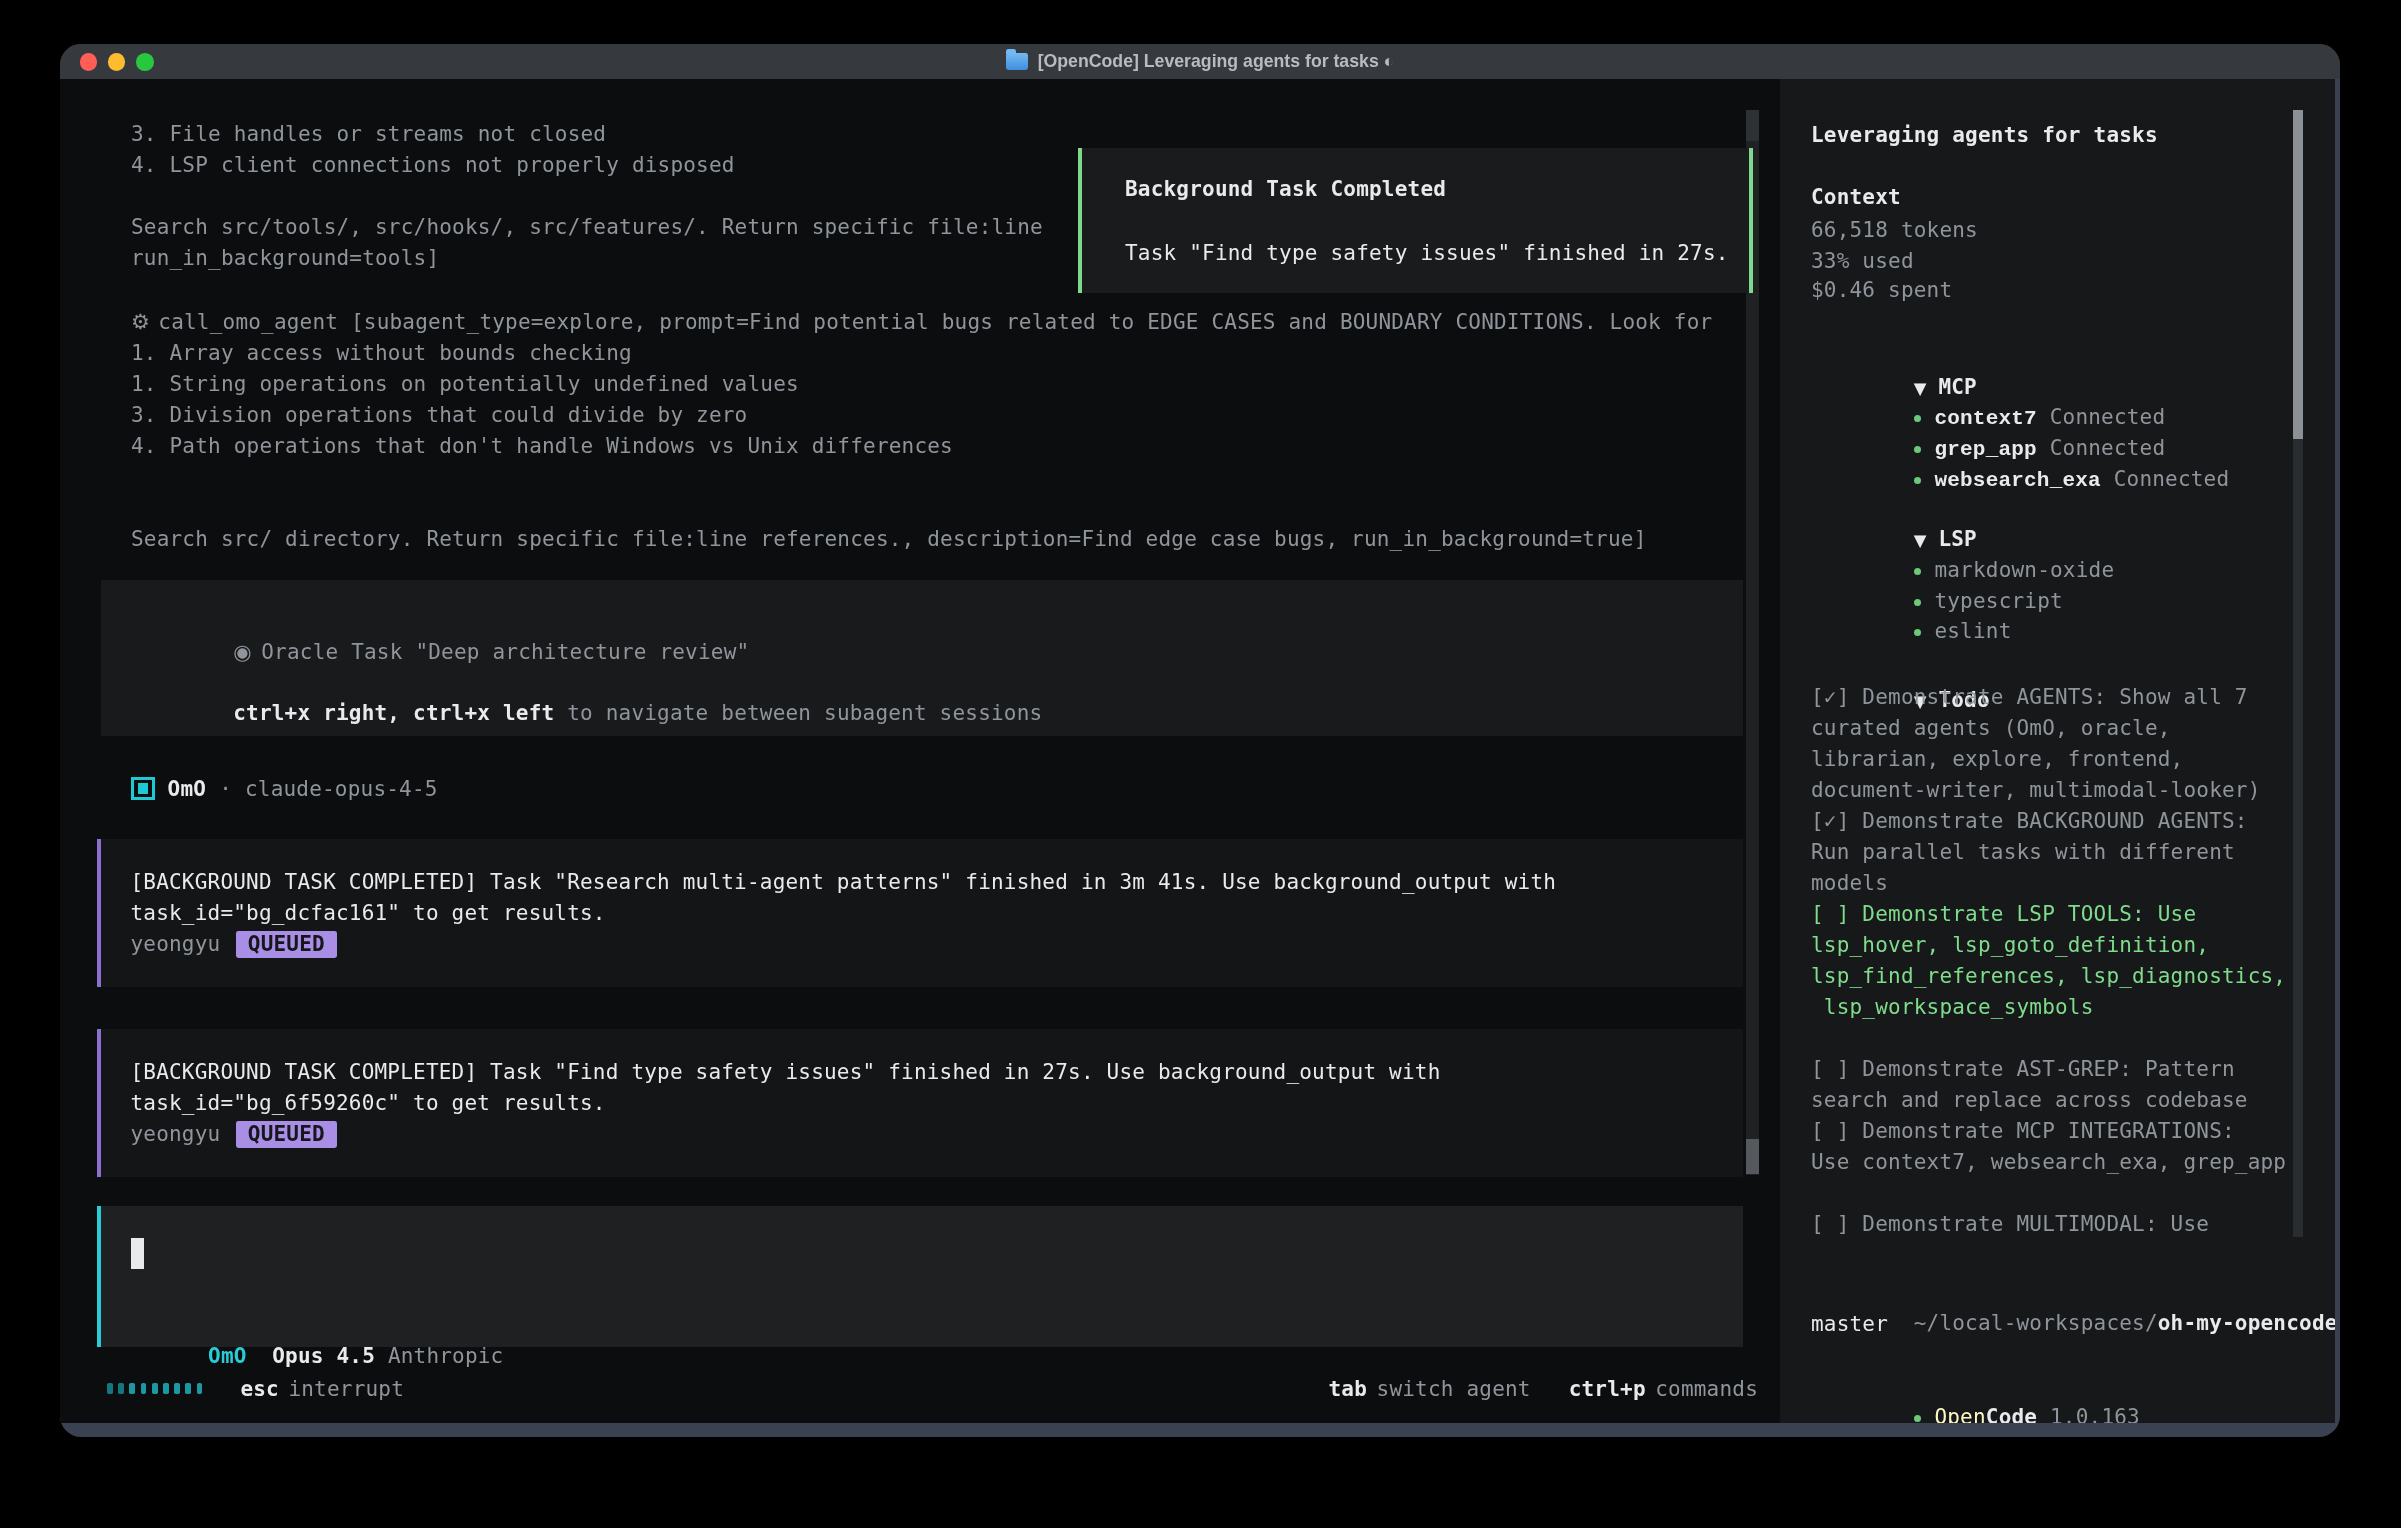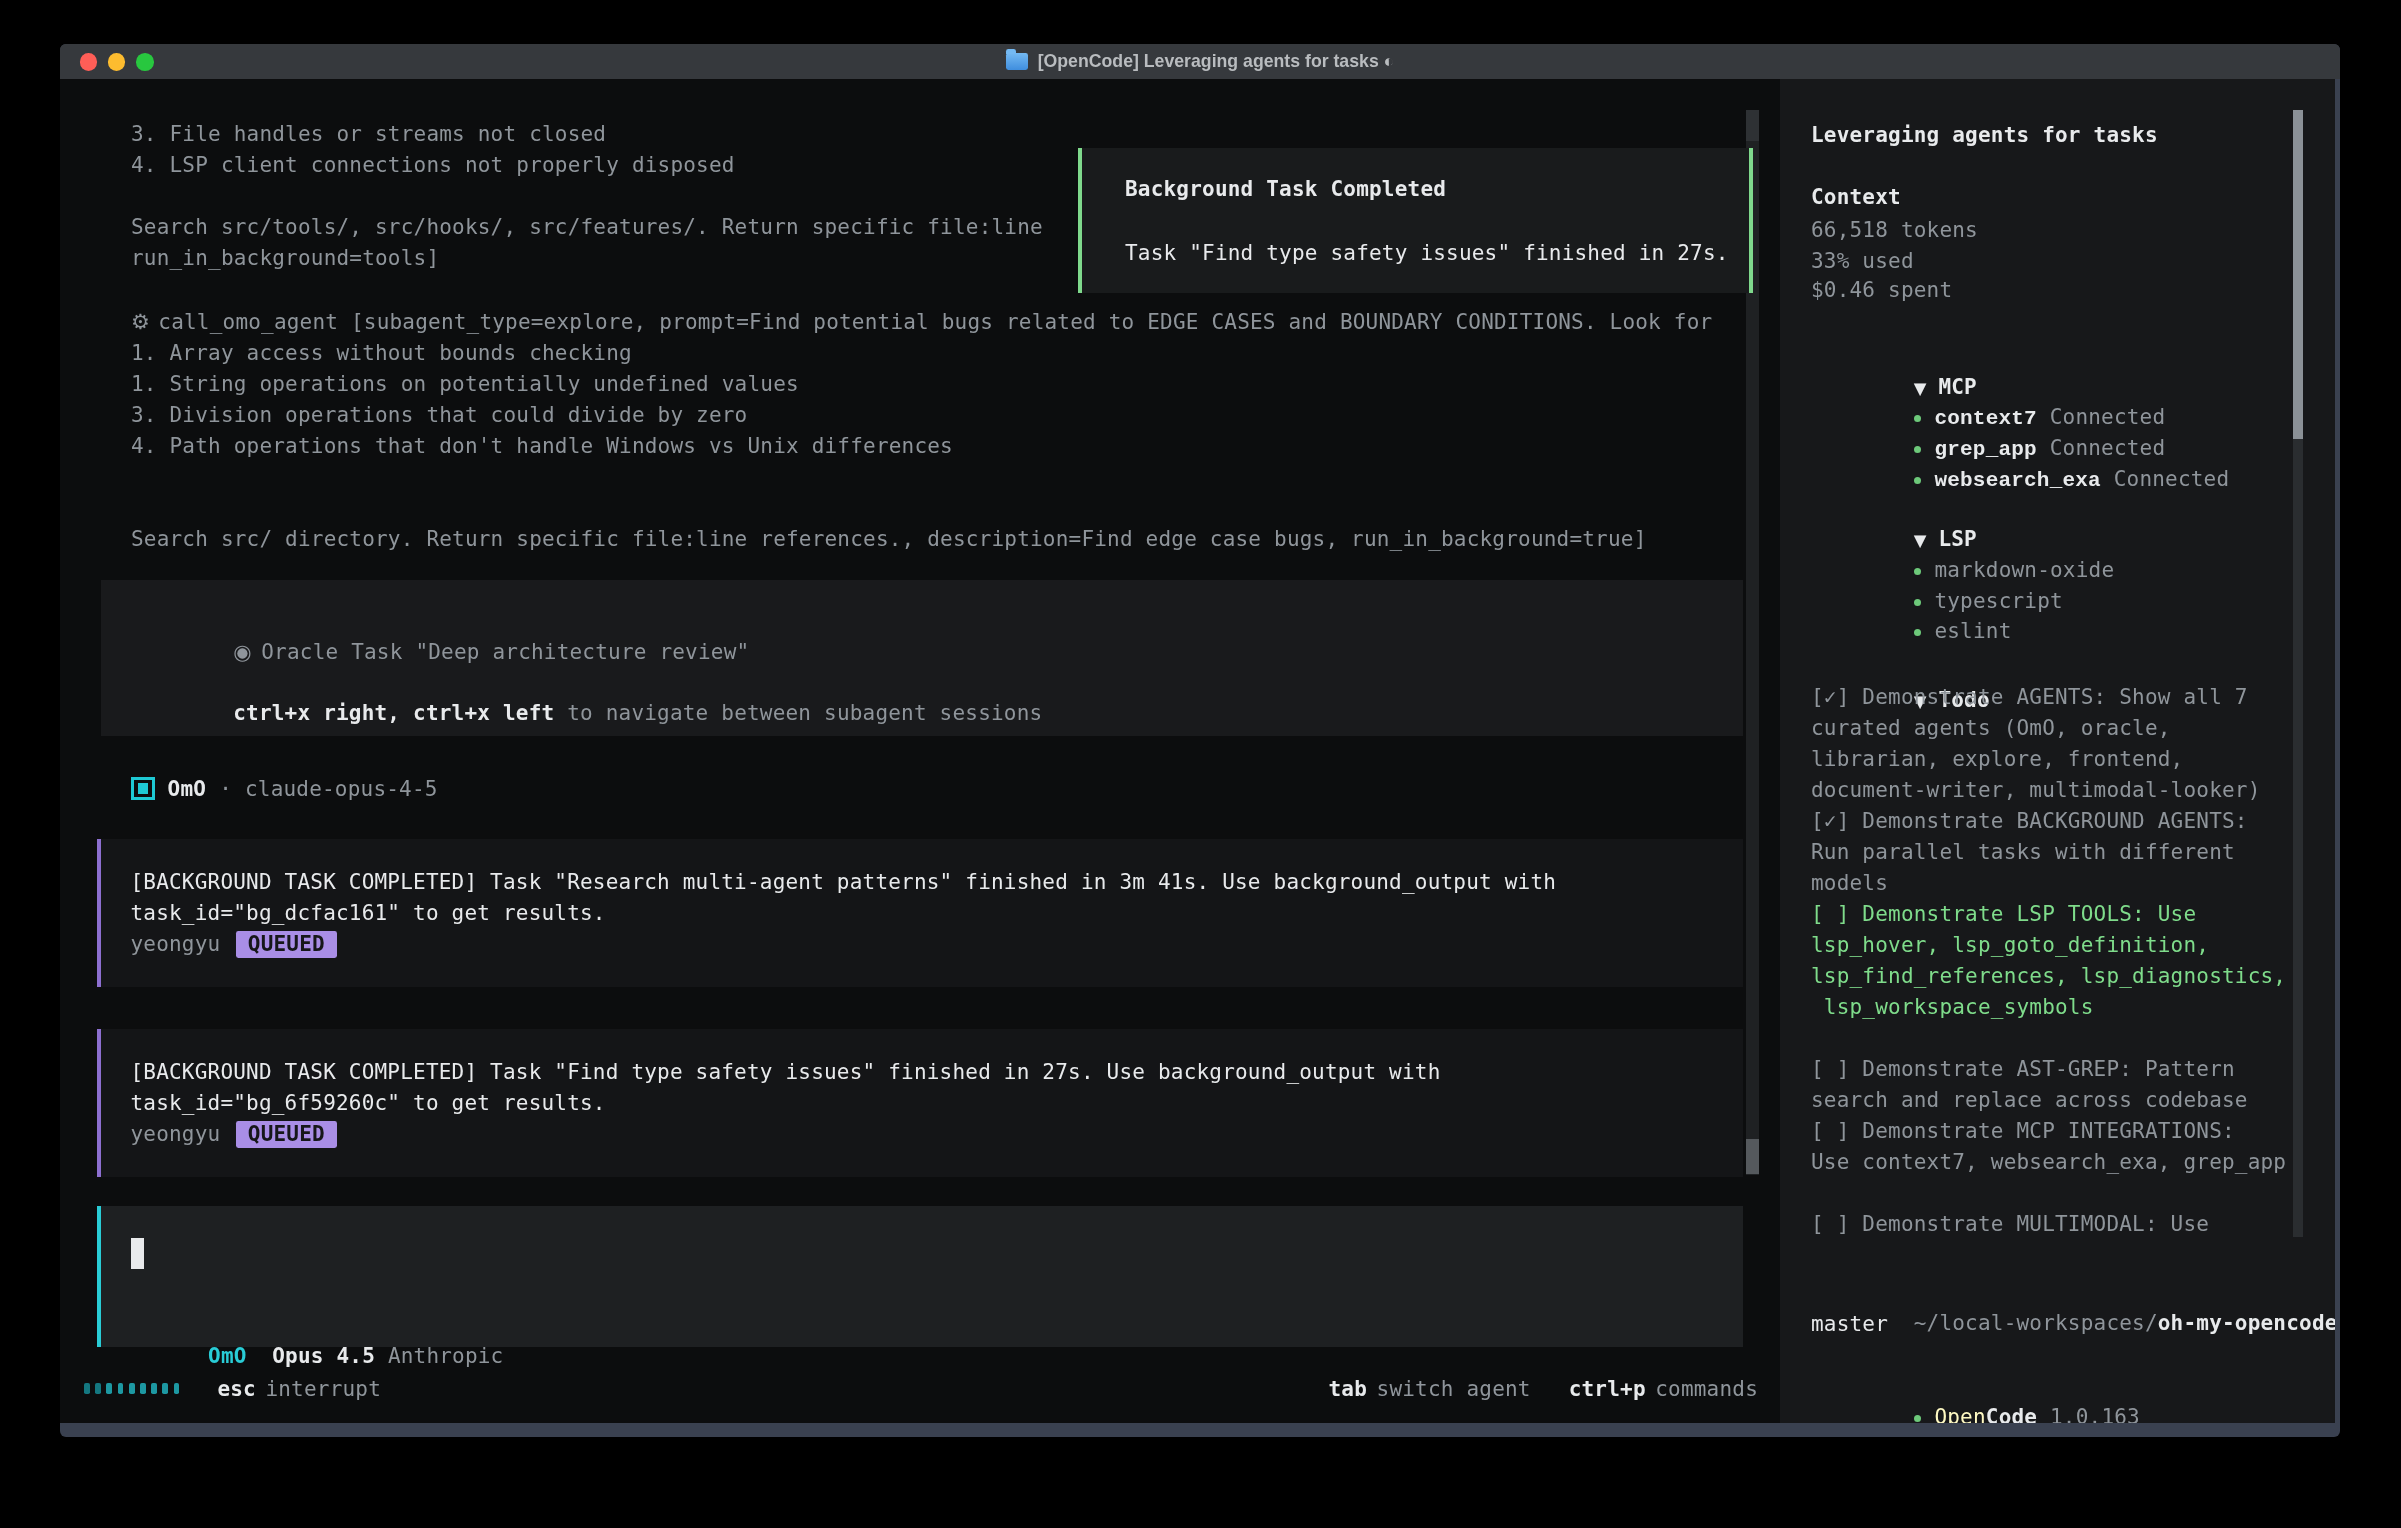--- a/index.html
+++ b/index.html
@@ -1,19 +1,19 @@
 <!DOCTYPE html>
 <html style="font-size:9.5px"><head>
 <meta charset="utf-8">
 <style>
   * { margin:0; padding:0; box-sizing:border-box; }
   html,body { background:#000; width:2401px; height:1528px; position:relative; overflow:hidden;
     font-family:"DejaVu Sans Mono", monospace; }
   .window { position:absolute; left:60px; top:44px; width:2280px; height:1393px;
-    background:#3a4150; border-radius:6px; overflow:hidden; }
+    background:#3a4150; border-radius:21px; overflow:hidden; }
   .titlebar { position:absolute; left:0; top:0; width:2280px; height:35px; background:#36393d;
     display:flex; align-items:center; justify-content:center; }
   .lights { position:absolute; left:19.5px; top:8.9px; display:flex; gap:10.6px; }
   .light { width:17.7px; height:17.7px; border-radius:50%; }
   .light.red { background:#ff5e57; } .light.yellow { background:#fdbc2f; } .light.green { background:#28c73f; }
   .title-wrap { display:flex; align-items:center; color:#b9bcbf;
     font-family:"Liberation Sans", sans-serif; font-weight:bold; font-size:17.7px; }
   .folder { width:22.5px; height:16.5px; background:linear-gradient(#74b9f2,#3f8ede); border-radius:2.4px;
     position:relative; margin-right:9.5px; }
   .folder::before { content:''; position:absolute; top:-4.1px; left:0; width:10px; height:5.3px;
@@ -63,21 +63,21 @@
   
   .inputbox { left:37px; top:1127px; width:1646px; height:141px; background:#1e2022; border-left:4.7px solid #29ccd6; }
   .cursor { left:71px; top:1159px; width:13px; height:31px; background:#e8eaec; }
   .model-row { left:71px; top:1231px; height:31px; line-height:31px; white-space:pre; }
   .model-agent { color:#29ccd6; }
   .model-name { color:#e8eaec; font-weight:bold; }
   .model-provider { color:#8f959b; }
 
   
   .statusbar { left:0; top:1294px; width:1720px; height:31px; display:flex; align-items:center; justify-content:space-between;
-    padding-left:24px; padding-right:22px; }
+    padding-left:47px; padding-right:22px; }
   .spinner { display:flex; gap:5.3px; align-items:center; margin-right:38px; }
   .sdot { width:5.9px; height:11.2px; border-radius:1.8px; background:#1d98a2; }
   .sdot:nth-child(1),.sdot:nth-child(2) { background:#147780; }
   .key { color:#e8eaec; font-weight:bold; }
   .keylabel { color:#8f959b; }
   .status-left { display:flex; align-items:center; }
   .status-right { display:flex; align-items:center; gap:9.5px; }
   .gap48 { width:19px; }
 
   

